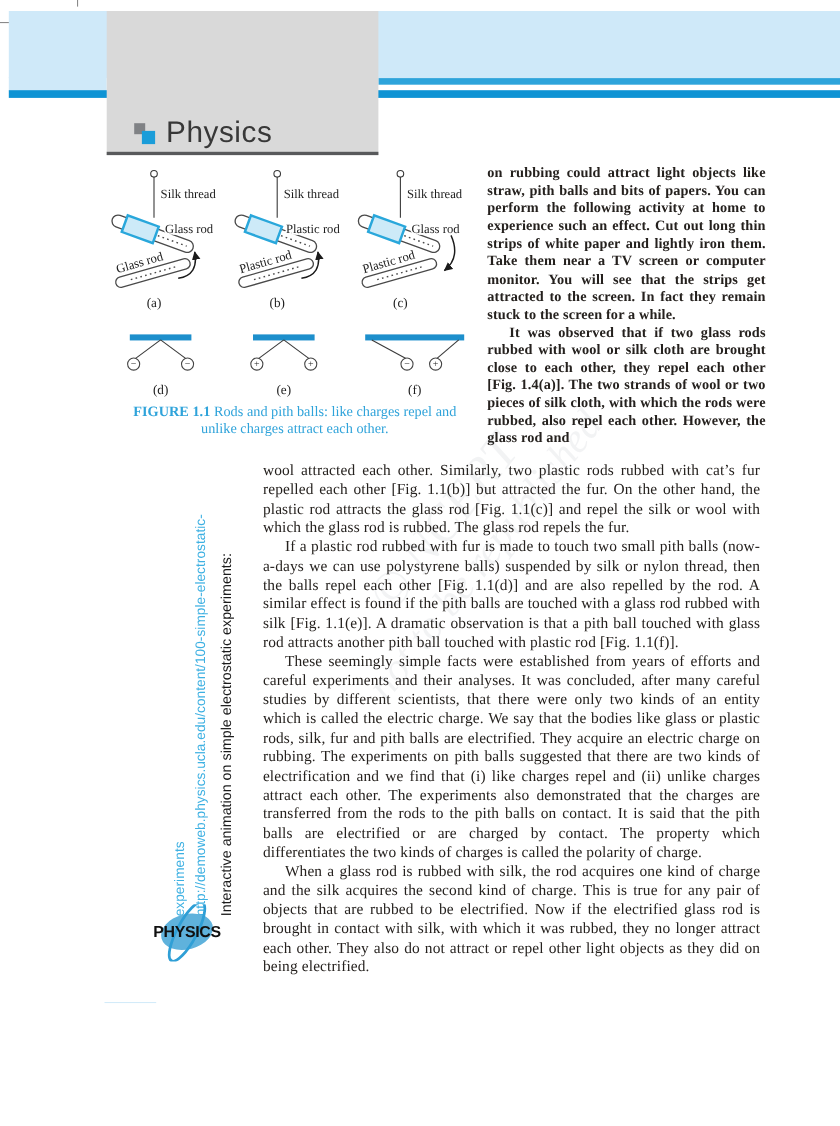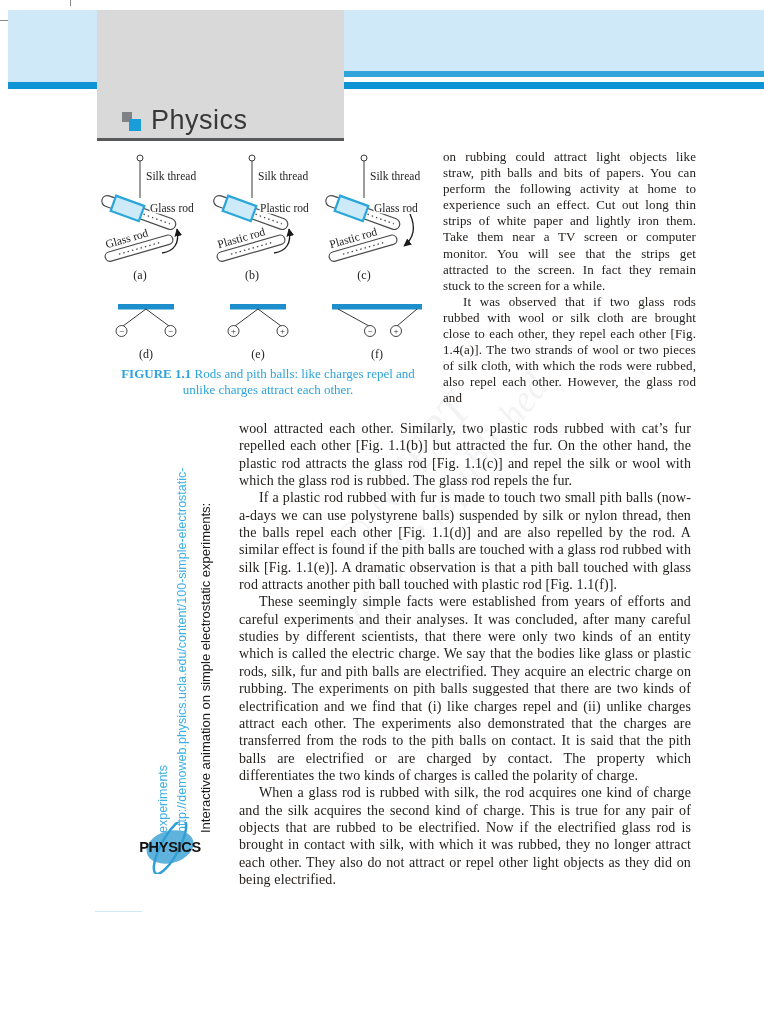--- a/index.html
+++ b/index.html
@@ -35,21 +35,21 @@
   .halo { paint-order:stroke; stroke:#ffffff; stroke-width:3px; }
   .capft { font-size:12px; }
   .bar { fill:#1d8fcc; }
   .ball { fill:#fff; stroke:#444; stroke-width:1; }
   .sign { font-family:"Liberation Serif", serif; font-size:9px; fill:#1d1d1d; text-anchor:middle; }
   .fig-caption { position:absolute; left:100px; top:366px; width:336px; text-align:center;
     color:#2fa3da; font-size:13px; line-height:16px; }
   .fig-caption b { font-weight:bold; }
   
   .col-text { position:absolute; left:443px; top:149px; width:253px;
-    font-size:13px; line-height:16.1px; text-align:justify; letter-spacing:0.1px; }
+    font-size:13px; line-height:16.1px; text-align:justify; letter-spacing:0.1px;font-weight:bold; }
   .full-text { position:absolute; left:239px; top:420px; width:452px;
     font-size:14px; line-height:17.35px; text-align:justify; letter-spacing:0.12px; }
   .para { margin:0; }
   .para.indent { text-indent:20px; }
   .it { }
   
   .sidebar-wrap { position:absolute; left:154px; top:428px; width:68px; height:405px; }
   .sidebar-rot { position:absolute; left:0; top:0; width:405px; height:68px;
     transform:rotate(-90deg) translateX(-405px); transform-origin:0 0;
     font-family:"Liberation Sans", sans-serif; }

